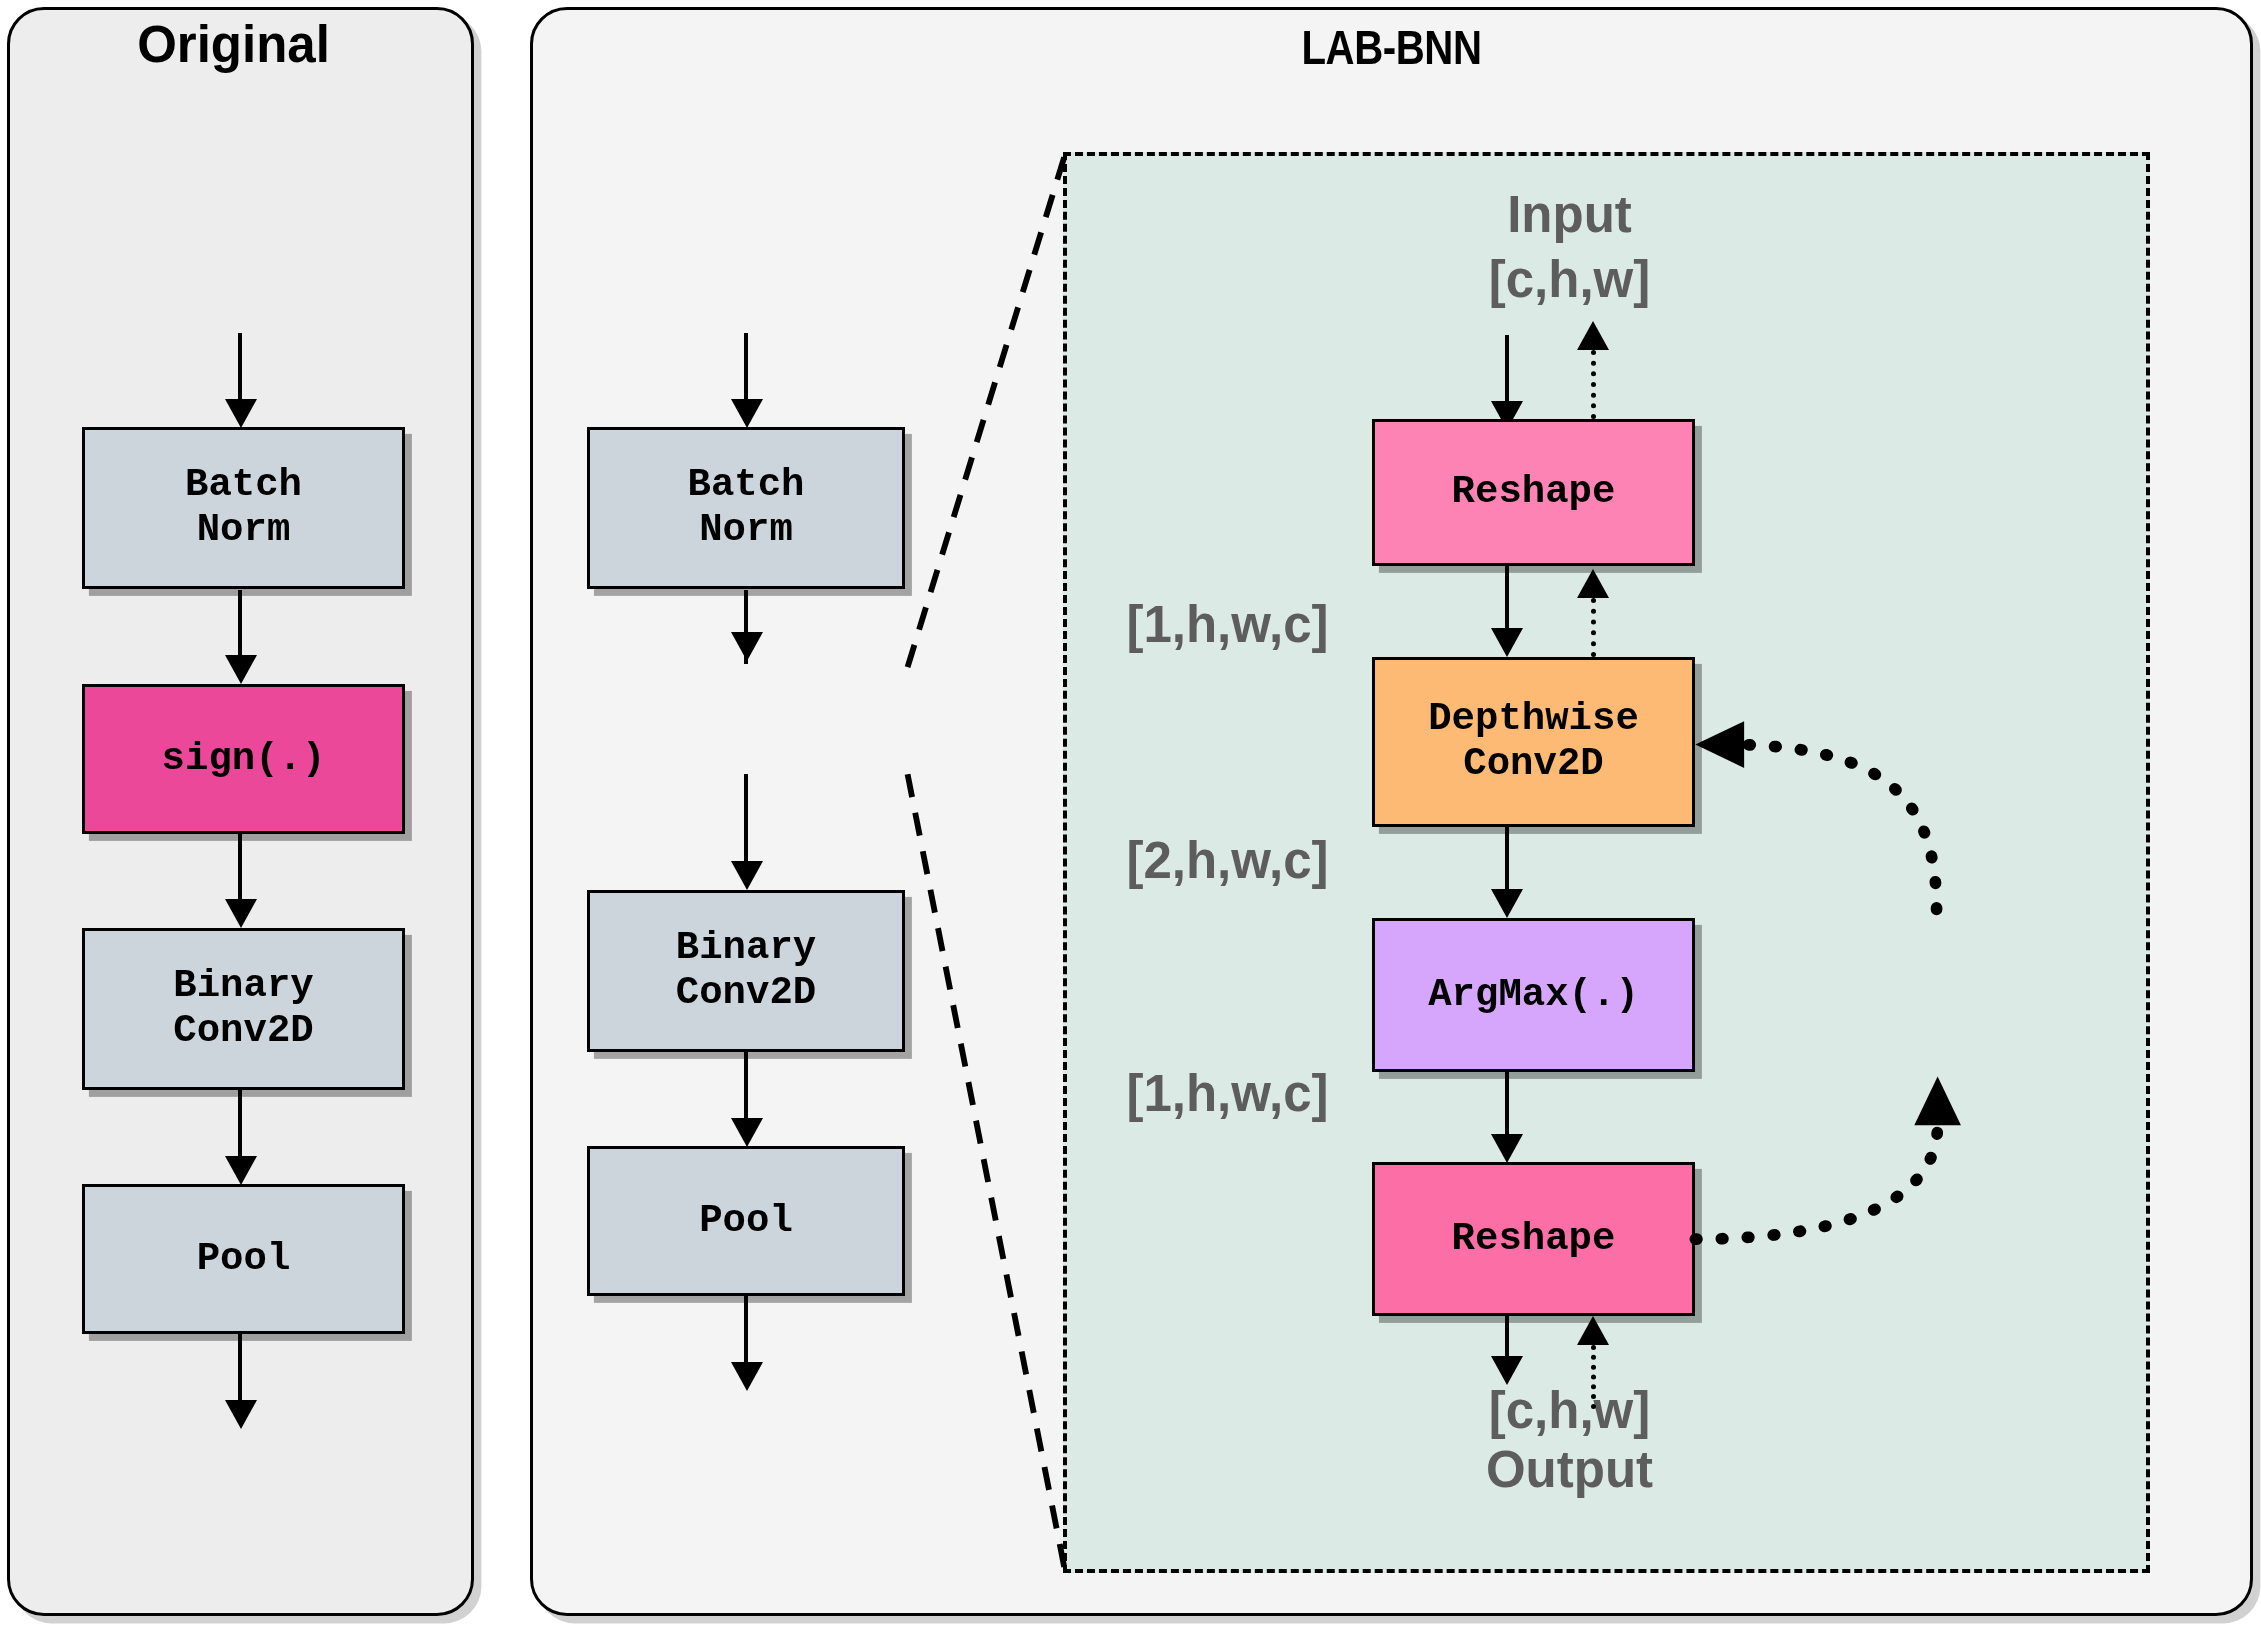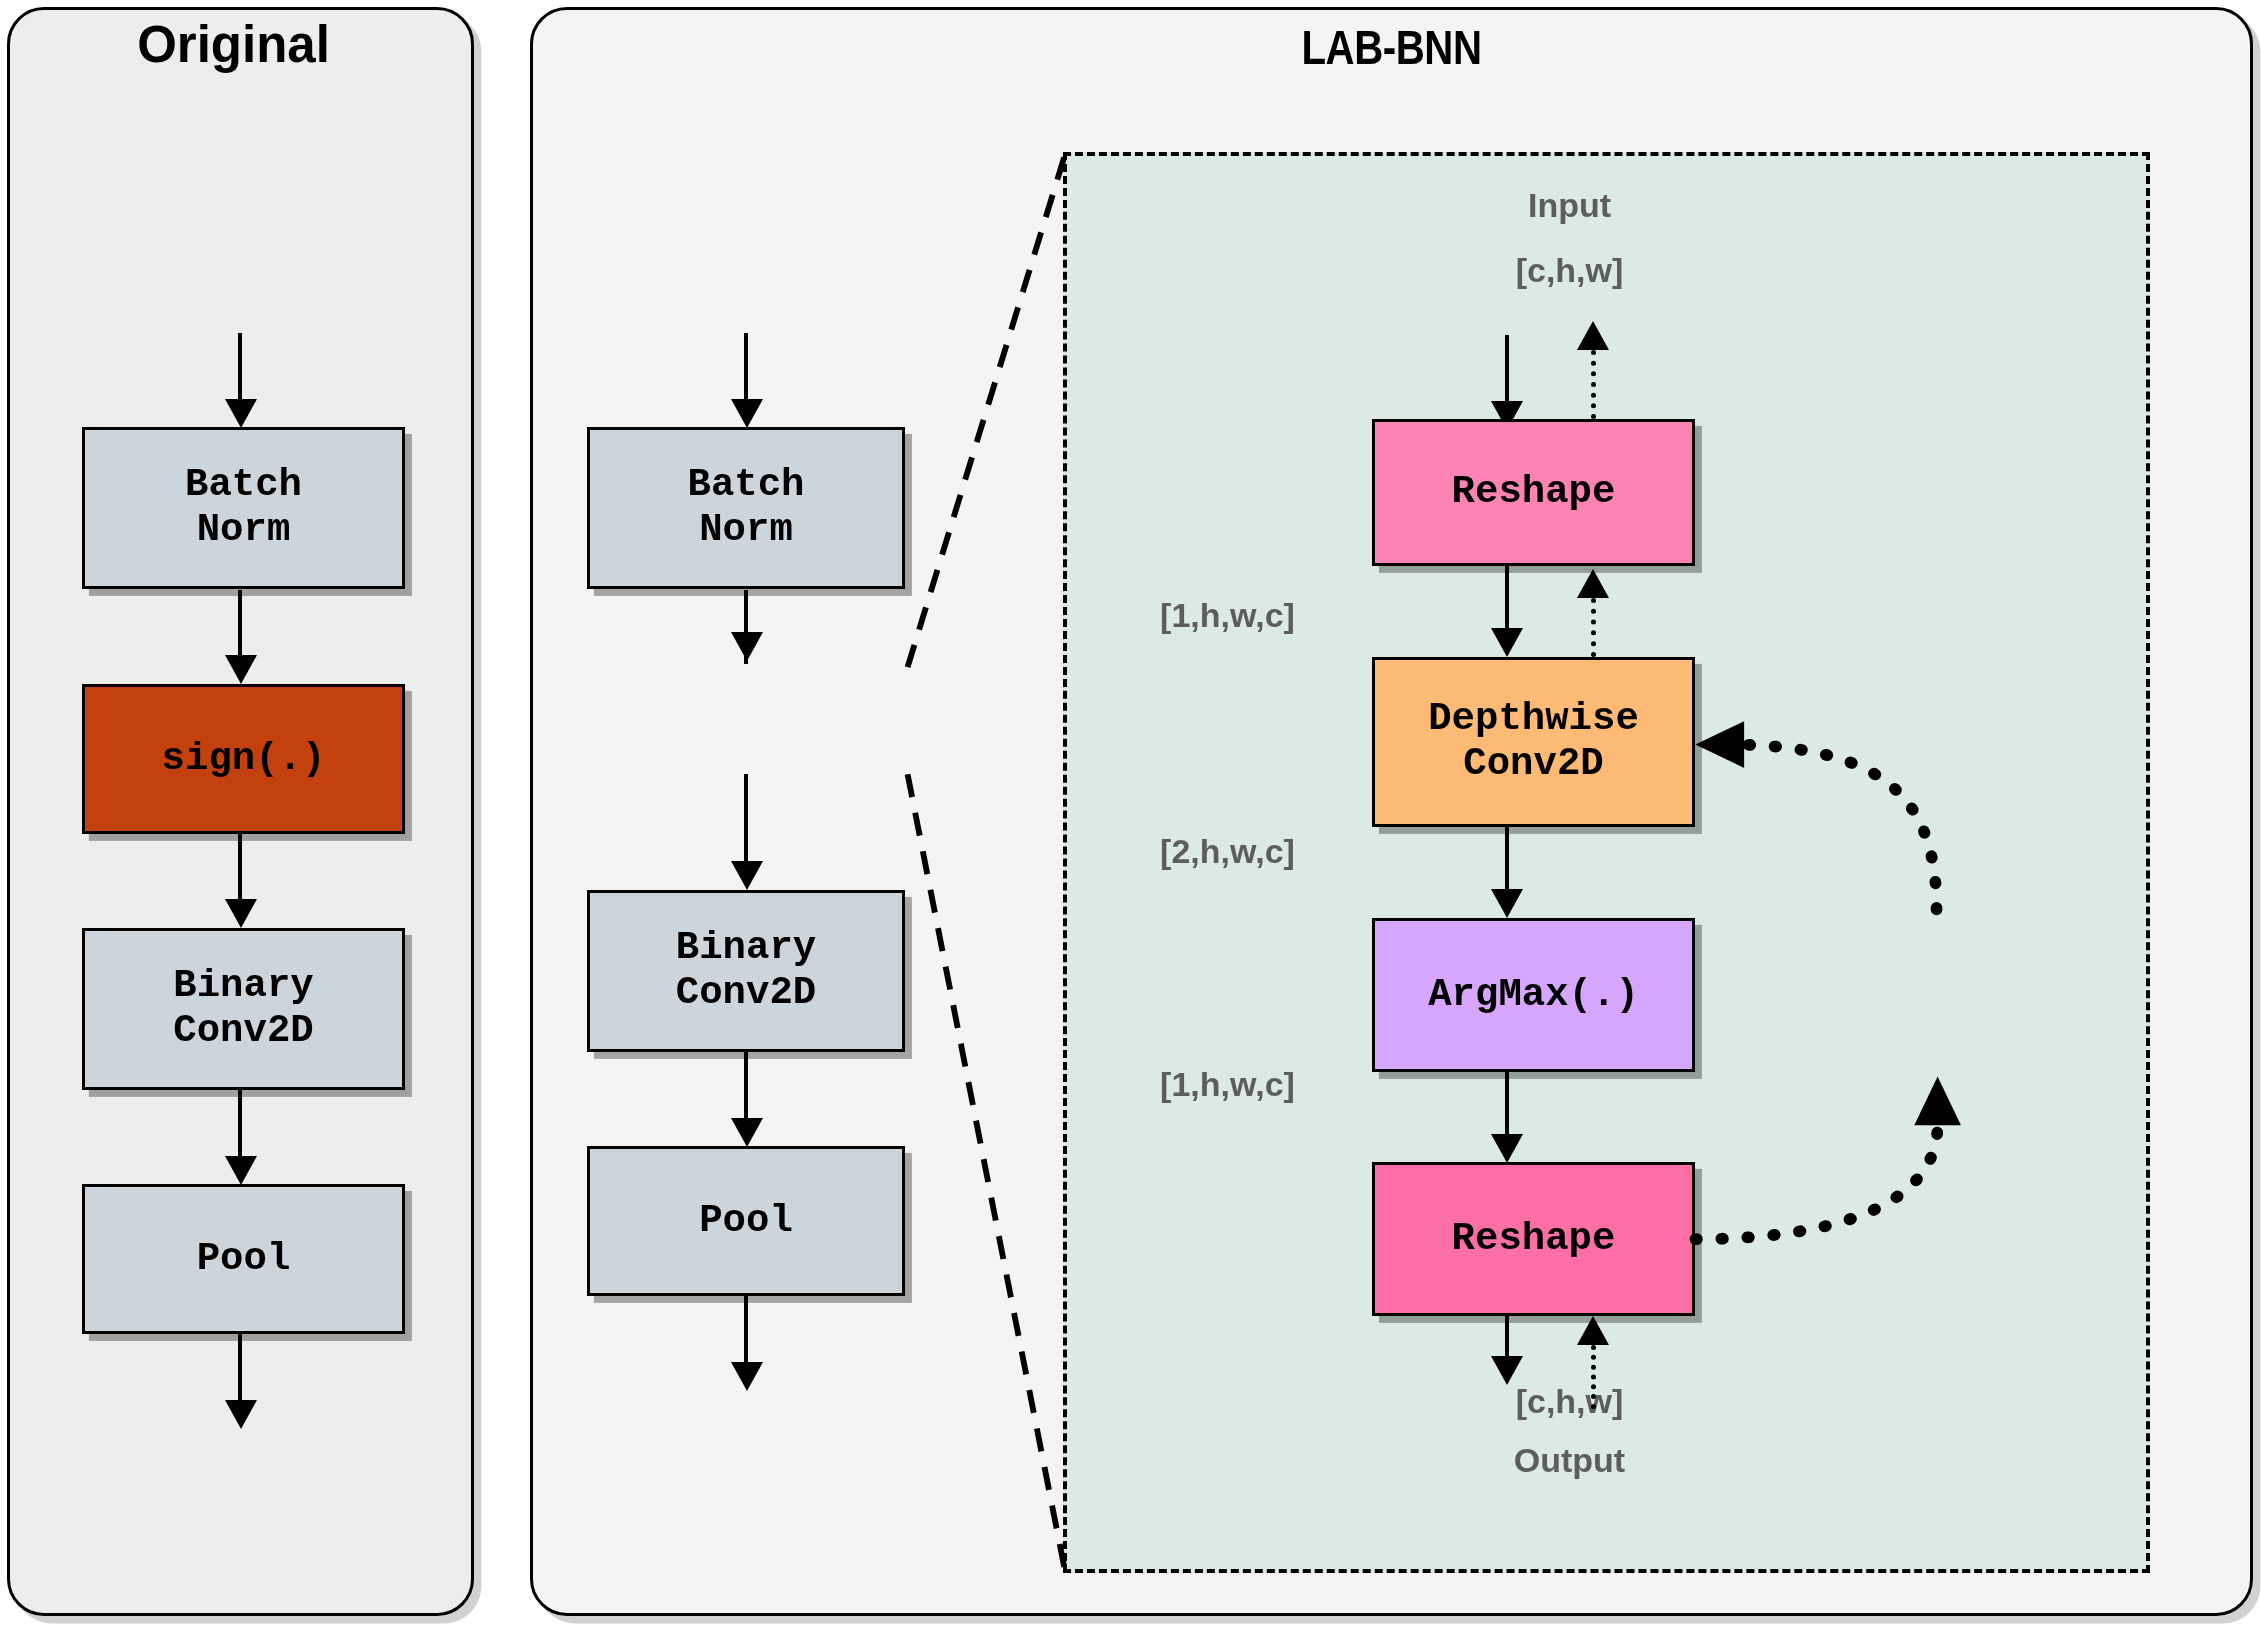--- a/index.html
+++ b/index.html
@@ -118,21 +118,21 @@
     background: #dceae6;
     border: 4.8px dashed #000000;
     box-sizing: border-box;
   }
 
   
   .glabel {
     position: absolute;
     color: #5d5d5d;
     font-family: "Liberation Sans", sans-serif;
-    font-size: 34px;
+    font-size: 51px;
     white-space: nowrap;
     text-align: center;
     line-height: 1.05;
   }
 
   svg.overlay {
     position: absolute;
     left: 0; top: 0;
     width: 2261px; height: 1628px;
     pointer-events: none;
@@ -149,21 +149,21 @@
   <div class="arrow-v" style="left:238px; top:333px; height:74px;"></div>
   <div class="arrowhead-down" style="left:225px; top:399px;"></div>
 
   <div class="node" id="o-node-0" style="left:82px; top:427px; width:323px; height:162px; background:#ccd4dc;">
     <span class="ln">Batch<br>Norm</span>
   </div>
 
   <div class="arrow-v" style="left:238px; top:590px; height:74px;"></div>
   <div class="arrowhead-down" style="left:225px; top:655px;"></div>
 
-  <div class="node" id="o-node-1" style="left:82px; top:684px; width:323px; height:150px; background:#c2410c;">
+  <div class="node" id="o-node-1" style="left:82px; top:684px; width:323px; height:150px; background:#ec4899;">
     <span class="ln">sign(.)</span>
   </div>
 
   <div class="arrow-v" style="left:238px; top:833px; height:74px;"></div>
   <div class="arrowhead-down" style="left:225px; top:899px;"></div>
 
   <div class="node" id="o-node-2" style="left:82px; top:928px; width:323px; height:162px; background:#ccd4dc;">
     <span class="ln">Binary<br>Conv2D</span>
   </div>
 

